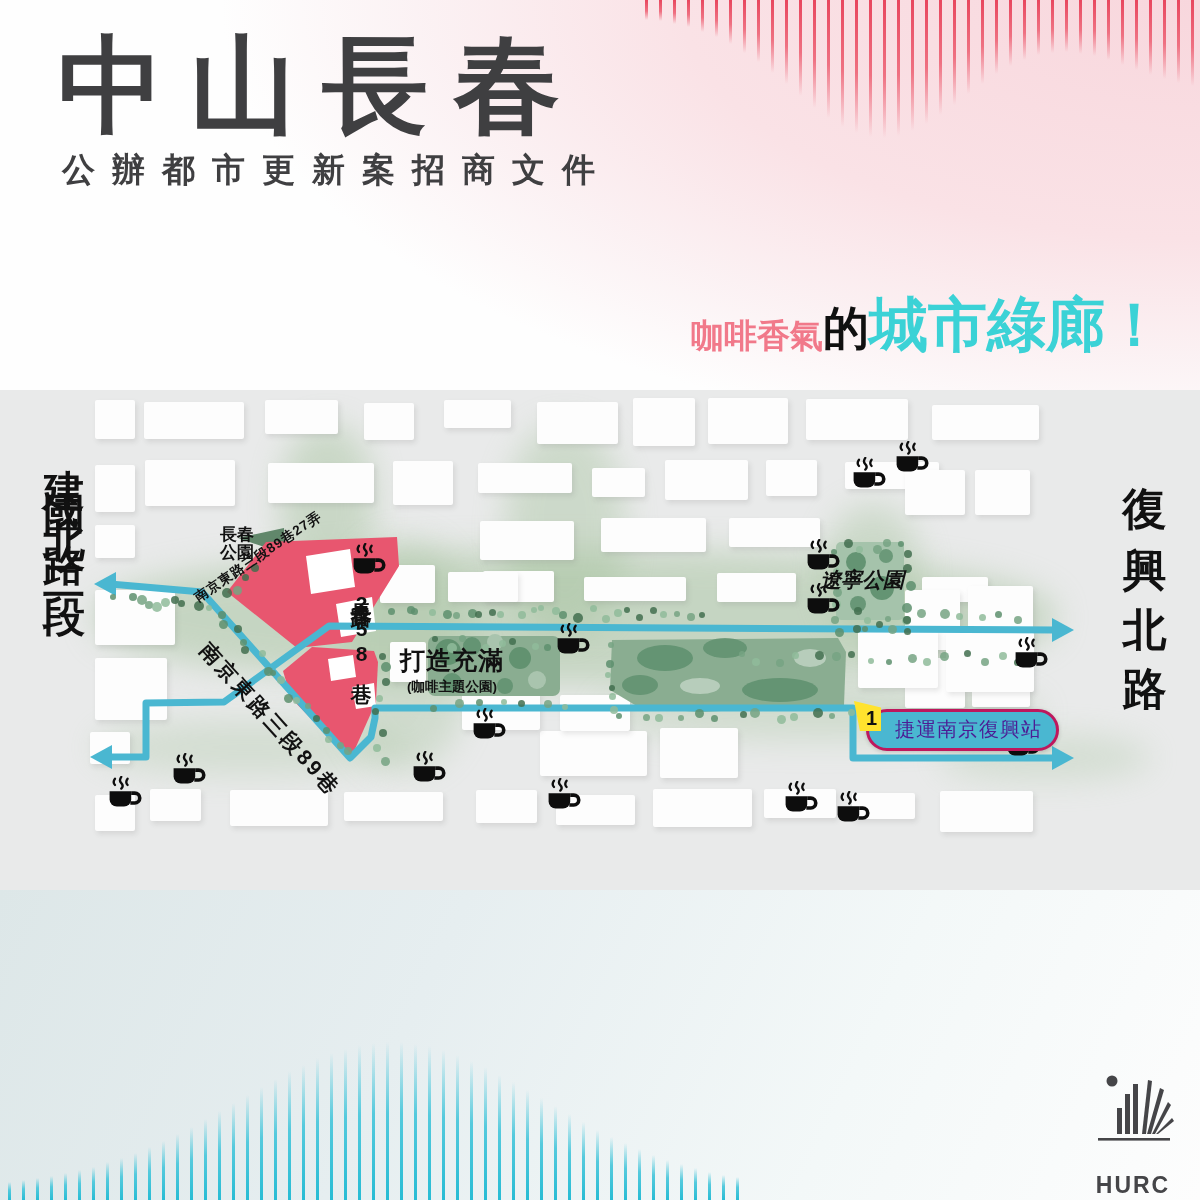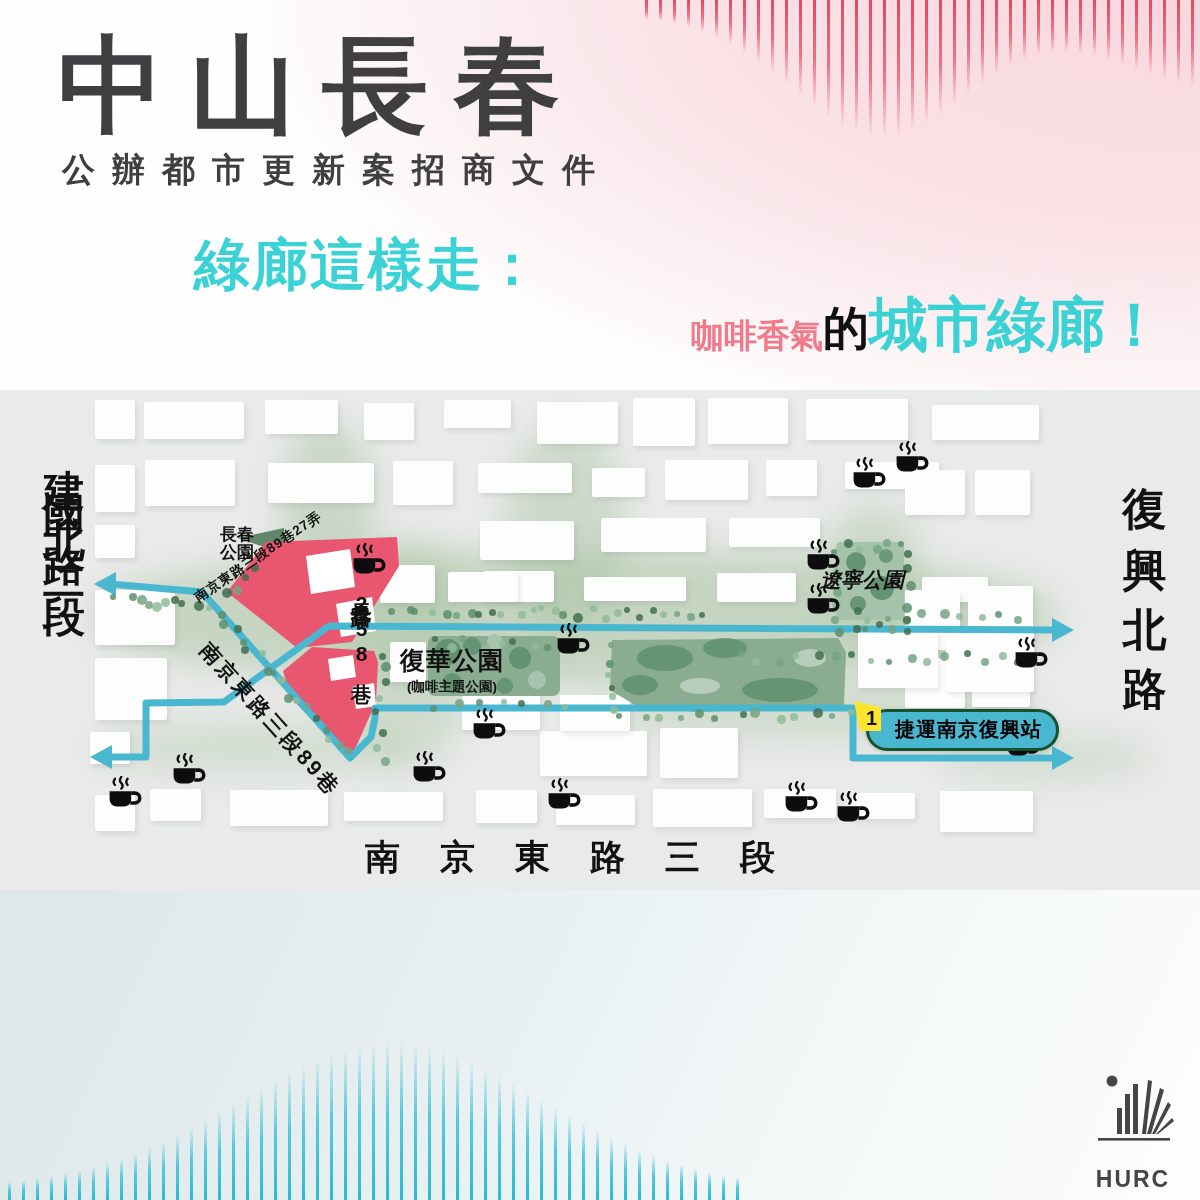--- a/index.html
+++ b/index.html
@@ -44,34 +44,34 @@
   .lbl-89{left:204px;top:242px;font-size:21px;transform:rotate(48deg);transform-origin:left center;white-space:nowrap;letter-spacing:3px;}
   .lbl-258{left:347px;top:196px;font-size:21px;letter-spacing:2px;}
   .lbl-changchun{left:220px;top:136px;width:56px;font-size:17px;line-height:1.08;text-align:left;}
   .parklbl{text-align:center;}
   .parklbl .pname{font-size:25px;letter-spacing:1px;}
   .parklbl .psub{font-size:13.5px;margin-top:1px;}
   .lbl-fuhua{left:382px;top:254px;width:140px;}
   .lbl-xingguo{left:655px;top:258px;width:140px;}
   .lbl-liaoning{left:820px;top:176px;width:115px;font-size:21px;font-style:italic;}
   .mrt{position:absolute;left:866px;top:319px;z-index:7;}
-  .mrt .pill{background:var(--route-teal);border:3px solid #14532d;border-radius:22px;color:#000000;font-weight:700;
+  .mrt .pill{background:var(--route-teal);border:3px solid #be185d;border-radius:22px;color:#4c1d95;font-weight:400;
        font-size:20px;letter-spacing:1px;padding:4px 14px 5px 26px;white-space:nowrap;box-shadow:0 1px 4px rgba(0,0,0,.18);}
   .mrt .flag{position:absolute;left:-12px;top:-8px;width:27px;height:30px;background:var(--mrt-yellow);
        clip-path:polygon(0 0,100% 22%,100% 100%,22% 100%);display:flex;align-items:flex-end;justify-content:flex-end;
        font-size:20px;font-weight:900;color:#111;padding:0 4px 1px 0;box-sizing:border-box;}
 
   
   .ftr{position:absolute;left:0;top:890px;width:1200px;height:310px;
        background:linear-gradient(115deg,#dde7e8 0%,#e6eef0 35%,#f3f8f8 70%,#fdfdfd 100%);}
   .botwave{position:absolute;left:0;bottom:0;width:1200px;height:200px;}
   .botwave i{position:absolute;bottom:0;width:3px;display:block;
        background:linear-gradient(to top,#27bcd4 0%,#55cadd 55%,rgba(184,233,239,0) 100%);}
   .logo{position:absolute;left:1090px;top:182px;width:86px;text-align:center;}
-  .logo .lname{font-size:23px;font-weight:900;color:#454548;letter-spacing:2px;margin-top:6px;}
+  .logo .lname{font-size:23px;font-weight:900;color:#454548;letter-spacing:2px;margin-top:12px;}
 </style>
 </head>
 <body>
 
 <div class="poster">
 
   <div class="hdr">
     <div class="topwave" id="topwave">
         <i style="left: 645px; height: 20px;"></i>
         <i style="left: 659px; height: 21px;"></i>
@@ -109,21 +109,20 @@
         <i style="left: 1107px; height: 60px;"></i>
         <i style="left: 1121px; height: 65px;"></i>
         <i style="left: 1135px; height: 70px;"></i>
         <i style="left: 1149px; height: 75px;"></i>
         <i style="left: 1163px; height: 79px;"></i>
         <i style="left: 1177px; height: 83px;"></i>
         <i style="left: 1191px; height: 86px;"></i>
       </div>
     <div class="bigtitle">中山長春</div>
     <div class="subtitle">公辦都市更新案招商文件</div>
-    <div class="tagline">綠廊這樣走：</div>
     <div class="slogan">
         <span class="s-pink">咖啡香氣</span>
         <span class="s-black">的</span>
         <span class="s-teal">城市綠廊！</span>
     </div>
   </div>
 
   <div class="map">
     <div id="bloblayer">
         <div class="blob" style="left: 95px; top: 160px; width: 960px; height: 135px; opacity: 0.5;"></div>
@@ -530,31 +529,30 @@
               <path d="M19 1 q-3 4 0 7 q3 3 0 6"></path>
               <path d="M26 3 q-3 4 0 7"></path>
  </g>
  <path d="M6 17 h24 v9 a8 8 0 0 1 -8 8 h-8 a8 8 0 0 1 -8 -8 z" fill="#0d0d0d"></path>
  <path d="M30 19 h4 a5.5 5.5 0 0 1 0 11 h-5" fill="none" stroke="#0d0d0d" stroke-width="4"></path>
 </svg></div>
       </div>
 
     <div class="maplbl vert lbl-jianguo">建國北路二段</div>
     <div class="maplbl vert lbl-fuxing">復興北路</div>
-    <div class="maplbl lbl-nanjing3">南京東路三段</div>
     <div class="maplbl lbl-27">南京東路三段89巷27弄</div>
     <div class="maplbl lbl-89">南京東路三段89巷</div>
     <div class="maplbl vert lbl-258">長春路258巷</div>
 
     <div class="maplbl lbl-changchun">
       <div>長春</div>
       <div>公園</div>
     </div>
     <div class="maplbl parklbl lbl-fuhua">
-      <div class="pname">復華公園</div>
+      <div class="pname">打造充滿</div>
       <div class="psub">(咖啡主題公園)</div>
     </div>
     <div class="maplbl lbl-liaoning">遼寧公園</div>
 
     <div class="mrt">
       <div class="pill">捷運南京復興站</div>
       <div class="flag">1</div>
     </div>
   </div>
 

